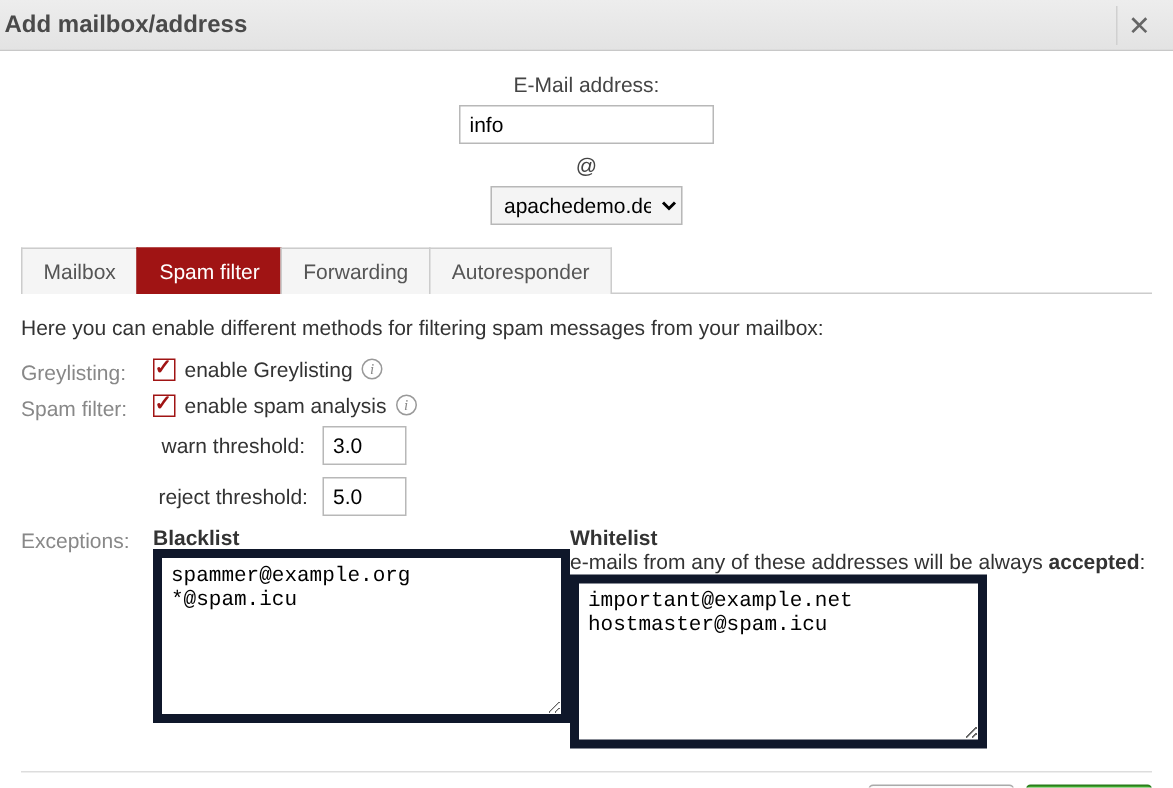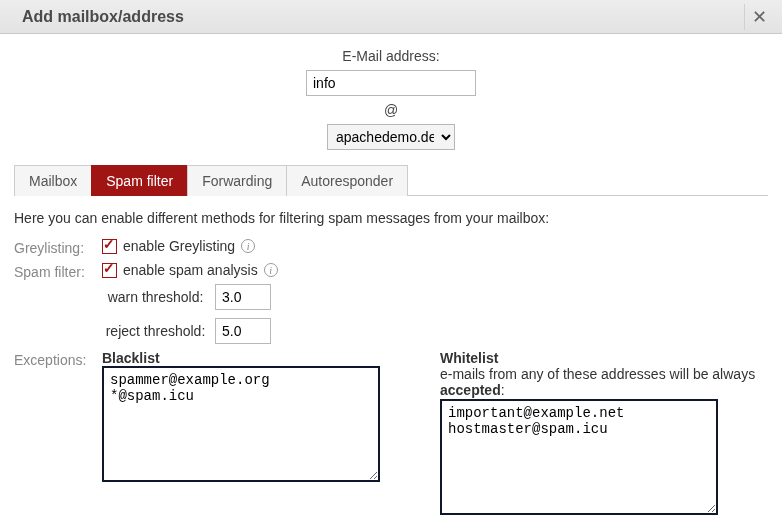--- a/index.html
+++ b/index.html
@@ -13,21 +13,21 @@
     height: 525px;
     overflow: hidden;
     position: relative;
   }
   .titlebar {
     height: 34px;
     background: linear-gradient(#ededed, #e3e3e3);
     border-bottom: 1px solid #c8c8c8;
     display: flex;
     align-items: center;
-    padding: 0 8px 0 22px;
+    padding: 0 8px 0 3px;
   }
   .titlebar .title {
     font-weight: 600;
     font-size: 16px;
     color: #4a4a4a;
     flex: 1;
   }
   .close-btn {
     width: 30px;
     height: 26px;
@@ -141,28 +141,27 @@
   .sub-rows label { text-align: center; padding-right: 6px; }
   .mini-input {
     width: 56px;
     height: 26px;
     padding: 2px 6px;
     border: 1px solid #b8b8b8;
     font-size: 14px;
   }
   .exceptions {
     display: flex;
-    gap: 60px;
   }
   .ex-col .ex-title { font-weight: 700; }
   .ex-col .ex-desc { margin-bottom: 1px; }
   .ex-col textarea {
     width: 278px;
     height: 116px;
-    border: 2px solid #0f172a;
+    border: 6px solid #0f172a;
     padding: 4px 6px;
     font-family: "Courier New", monospace;
     font-size: 14px;
     resize: both;
   }
   .divider {
     border-top: 1px solid #ddd;
     margin: 12px 0 8px 0;
   }
   .buttons {

